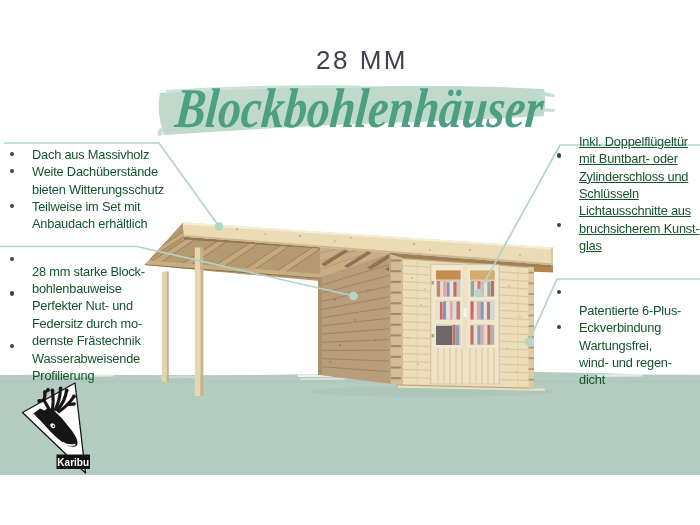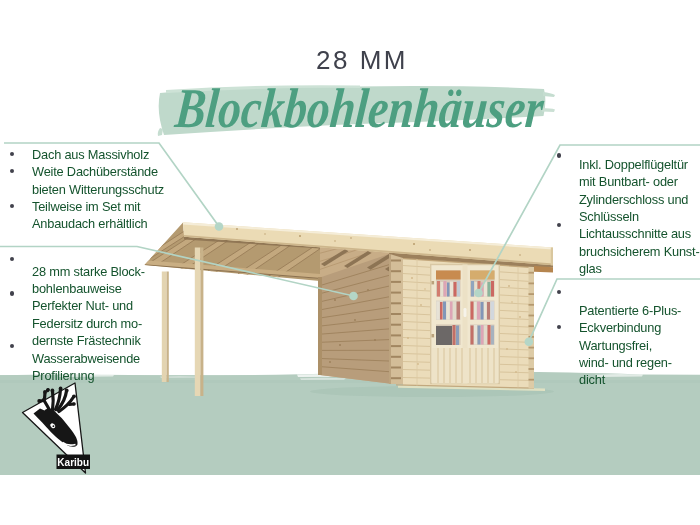--- a/index.html
+++ b/index.html
@@ -391,21 +391,21 @@
 Perfekter Nut- und<br>
 Federsitz durch mo-<br>
 dernste Frästechnik<br>
 Wasserabweisende<br>
 Profilierung
 </div>
 <div class="bullet" style="left:10px;top:256.7px;"></div>
 <div class="bullet" style="left:10px;top:291.4px;"></div>
 <div class="bullet" style="left:10px;top:343.5px;"></div>
 
-<div class="txt" style="left:579px;top:156px;">
+<div class="txt" style="left:579px;top:133px;text-decoration:underline;">
 Inkl. Doppelflügeltür<br>
 mit Buntbart- oder<br>
 Zylinderschloss und<br>
 Schlüsseln<br>
 Lichtausschnitte aus<br>
 bruchsicherem Kunst-<br>
 glas
 </div>
 <div class="bullet" style="left:557px;top:153.4px;"></div>
 <div class="bullet" style="left:557px;top:222.8px;"></div>

